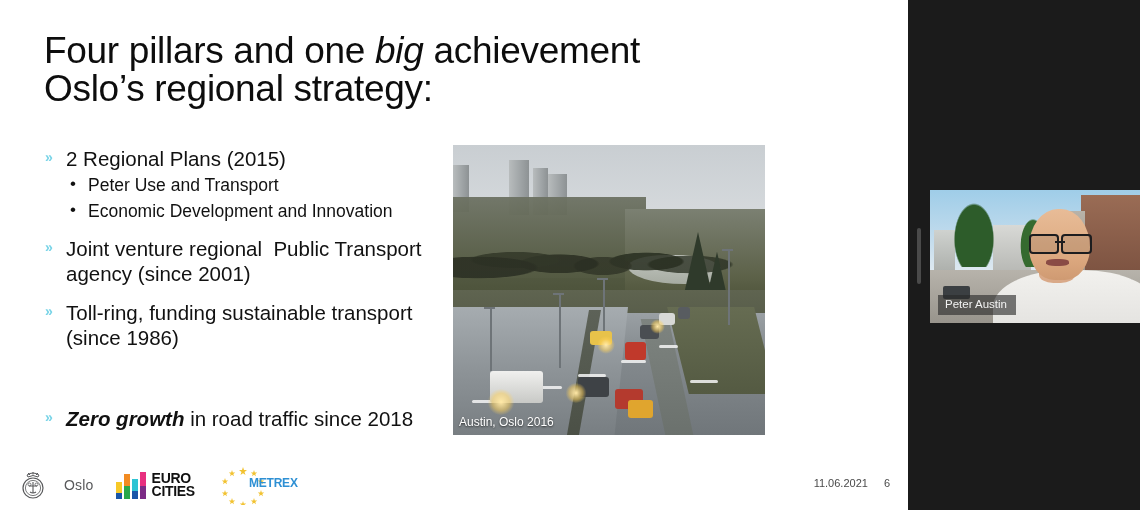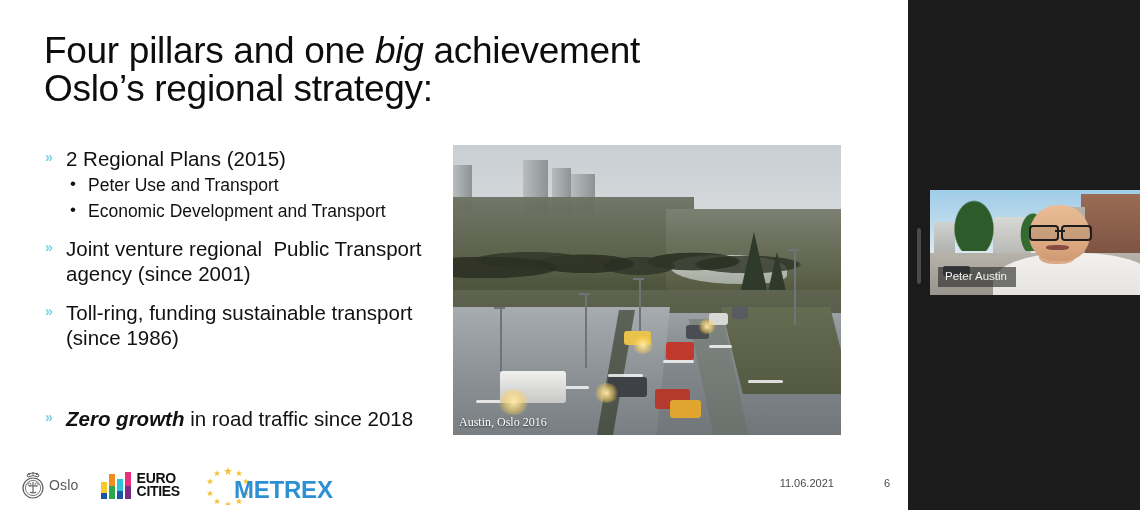--- a/index.html
+++ b/index.html
@@ -89,25 +89,24 @@
     font-size: 17px;
     line-height: 22px;
     color: #111;
   }
 
   
   #photo-frame {
     position: absolute;
     left: 453px;
     top: 145px;
-    width: 388px;
+    width: 312px;
     height: 290px;
     overflow: hidden;
     background: #8d9499;
-    font-family: Liberation Serif, serif;
   }
   .sky {
     position: absolute; left:0; top:0; width:100%; height:46%;
     background: linear-gradient(180deg,#c9ced2 0%, #d6dadd 55%, #c2c7cb 100%);
   }
   .hillside {
     position:absolute; left:0; top:18%; width:62%; height:40%;
     background: linear-gradient(180deg,#6d7263 0%, #52583f 60%, #43492f 100%);
     opacity:.95;
   }
@@ -225,70 +224,70 @@
   #logo-row {
     position: absolute;
     left: 18px;
     top: 10px;
     display: flex;
     align-items: center;
     gap: 22px;
   }
 
   
-  .oslo-logo { display:flex; align-items:center; gap:1px; }
+  .oslo-logo { display:flex; align-items:center; gap:16px; }
   .oslo-crest { width:30px; height:32px; }
   .oslo-word { font-size:14px; color:#58595b; letter-spacing:.2px; }
 
   
   .euro-logo { display:flex; align-items:flex-end; gap:6px; }
   .euro-bars { display:flex; align-items:flex-end; gap:2px; height:28px; }
   .euro-bars i { display:block; width:6px; }
   .euro-text {
     font-size:14px; font-weight:700; line-height:13px;
     color:#111; letter-spacing:-0.3px;
     padding-bottom:1px;
   }
   .euro-text span { display:block; }
 
   
   .metrex-logo { position:relative; width:100px; height:40px; }
   .metrex-stars { position:absolute; left:0; top:0; width:52px; height:40px; }
   .metrex-word {
     position:absolute; left:32px; top:11px;
-    font-size:24px; font-weight:800; letter-spacing:-0.2px;
+    font-size:12px; font-weight:800; letter-spacing:-0.2px;
   }
 
   #footer-meta {
     position:absolute;
     right: 18px;
     top: 22px;
     display:flex;
     align-items:center;
-    gap: 50px;
+    gap: 16px;
     font-size: 11px;
     color: #4a4a4a;
     margin-left: 34px;
   }
 
   
   #video-panel {
     position: absolute;
     left: 908px;
     top: 0;
     width: 232px;
     height: 510px;
     background: #1b1b1b;
   }
   #video-tile {
     position: absolute;
     left: 22px;
     top: 190px;
     width: 210px;
-    height: 105px;
+    height: 133px;
     overflow: hidden;
     background: #2c3136;
   }
   .vb-sky {
     position:absolute; left:0; top:0; width:100%; height:62%;
     background: linear-gradient(180deg,#9fcde8 0%, #c3dced 60%, #dfeaf1 100%);
   }
   .vb-bldg {
     position:absolute;
     background: linear-gradient(180deg,#8e6a56,#7a5948);
@@ -394,21 +393,21 @@
     <div class="bullet-row">
       <span class="chev">»</span>
       <span class="txt">2 Regional Plans (2015)</span>
       <ul class="subbullets">
         <li class="subbullet">
           <span class="dot">•</span>
           <span>Peter Use and Transport</span>
         </li>
         <li class="subbullet">
           <span class="dot">•</span>
-          <span>Economic Development and Transport</span>
+          <span>Economic Development and Innovation</span>
         </li>
       </ul>
     </div>
 
     <div class="bullet-row spaced-top">
       <span class="chev">»</span>
       <span class="txt">Joint venture regional  Public Transport agency (since 2001)</span>
     </div>
 
     <div class="bullet-row spaced-top">

